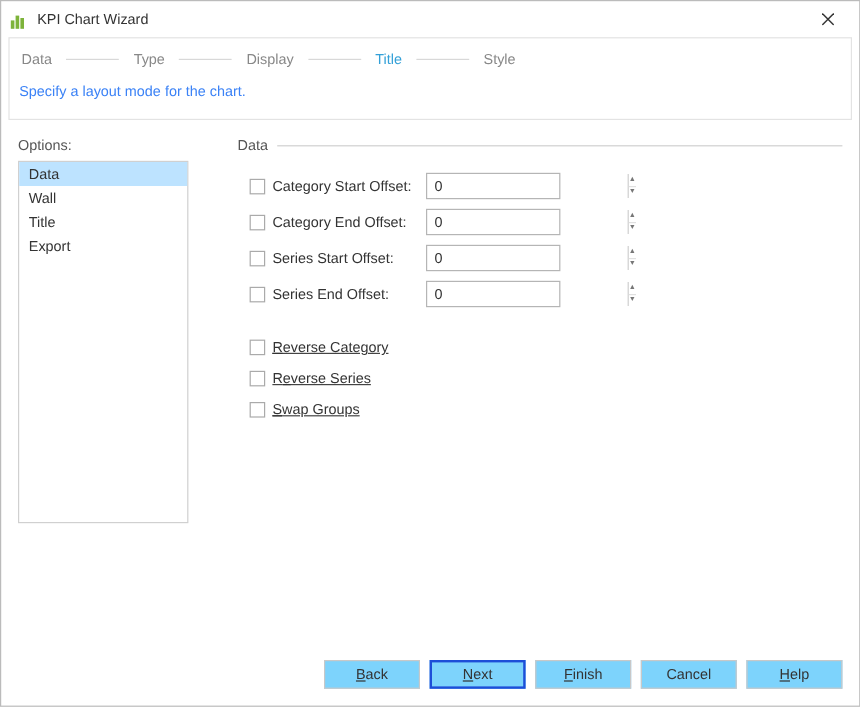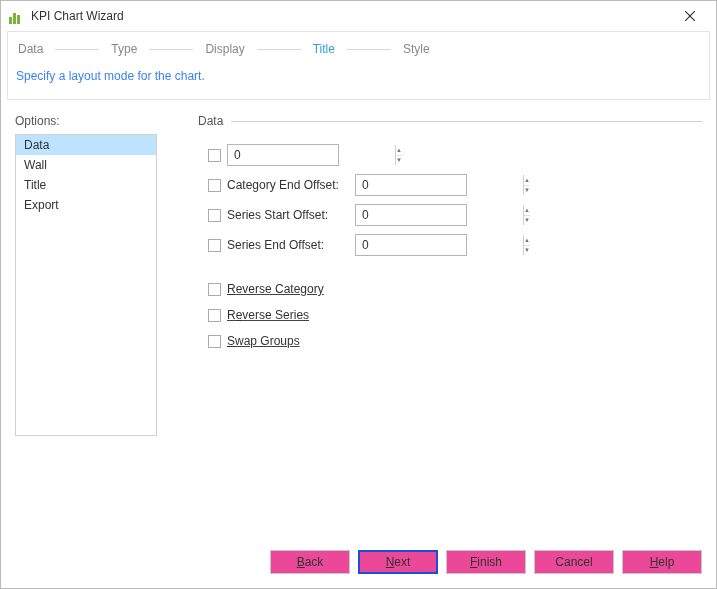--- a/index.html
+++ b/index.html
@@ -96,21 +96,21 @@
   .check-row { display:flex; align-items:center; height:26px; margin-left:10px;text-decoration:underline;}
   .check-row .txt { color:#333; }
   .gap { height:16px; }
   
   .button-bar {
     display:flex; justify-content:flex-end; gap:8px;
     padding: 10px 14px 14px 14px;
   }
   .btn {
     width:80px; height:24px;
-    border:1px solid #c8c8c8; background:#ec4899;
+    border:1px solid #c8c8c8; background:#7dd3fc;
     display:flex; align-items:center; justify-content:center;
     color:#333; cursor:default;
   }
   .btn.default { border:2px solid #1d4ed8; }
   .mn { text-decoration: underline; }
 </style>
 </head>
 <body>
 
 <div class="titlebar">
@@ -157,20 +157,21 @@
   </div>
 
   <div class="content-pane">
     <div class="section-head">
       <span class="label">Data</span>
       <span class="rule"></span>
     </div>
 
     <div class="form-row">
       <div class="chk"></div>
+      <div class="fld-label">Category Start Offset:</div>
       <div class="spinbox">
         <input class="val" value="0" style="">
         <div class="spinners">
             <div class="sp">▲</div>
             <div class="sp">▼</div>
           </div>
       </div>
     </div>
 
     <div class="form-row">

